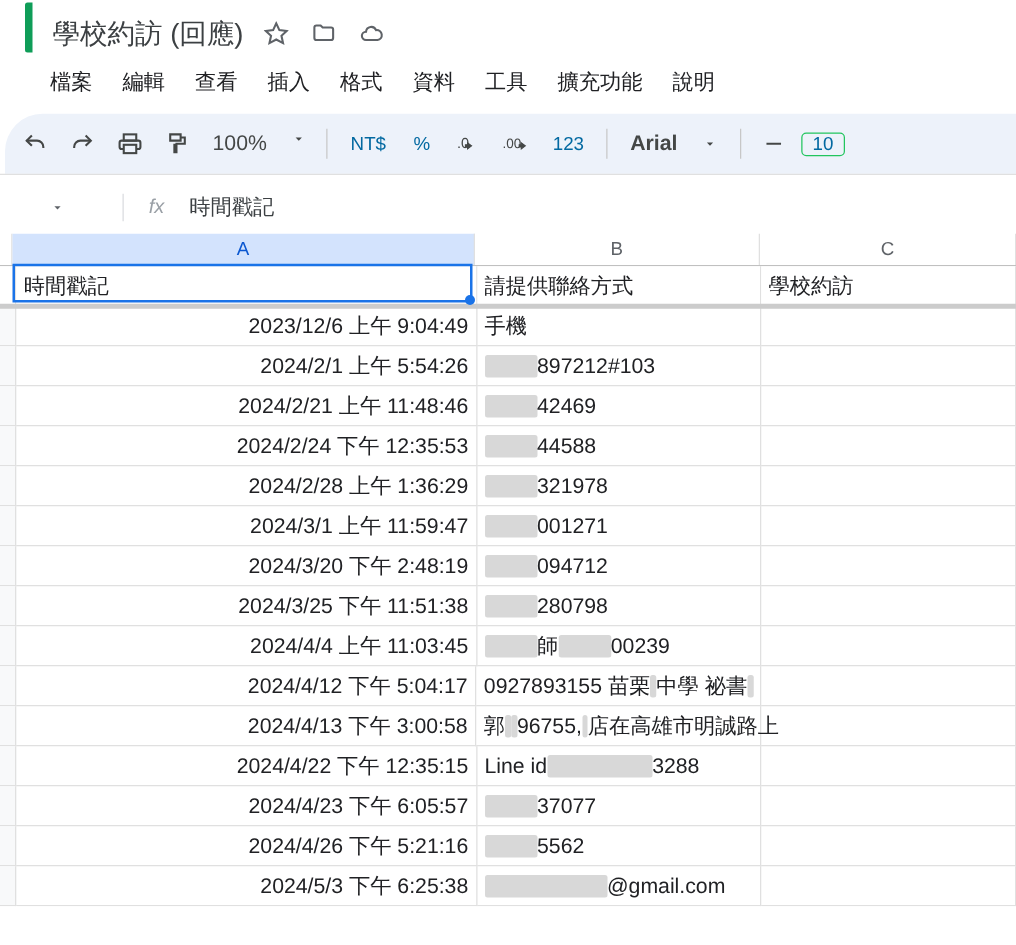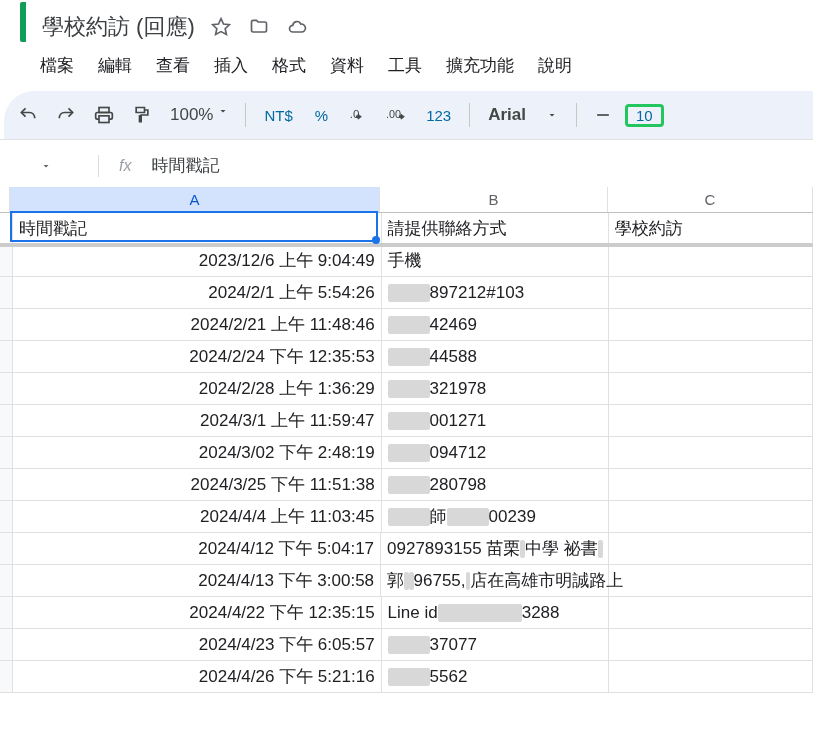--- a/index.html
+++ b/index.html
@@ -12,21 +12,21 @@
     .title-icons { display: flex; gap: 18px; align-items: center; }
     .title-icon { width: 20px; height: 20px; display: flex; align-items: center; justify-content: center; color: #5f6368; cursor: pointer; }
     .title-icon svg { width: 20px; height: 20px; }
     
     .menu-bar { display: flex; gap: 4px; padding: 4px 18px 10px 22px; }
     .menu-item { padding: 4px 10px; font-size: 17px; color: #202124; cursor: pointer; border-radius: 4px; }
     
     .toolbar { display: flex; align-items: center; gap: 6px; padding: 8px 8px; background: #edf2fa; border-radius: 30px 0 0 0; margin-left: 4px; }
     .tb-btn { width: 32px; height: 32px; display: flex; align-items: center; justify-content: center; cursor: pointer; border-radius: 4px; color: #444746; }
     .tb-btn svg { width: 20px; height: 20px; }
-    .zoom { display: flex; align-items: flex-start; gap: 4px; padding: 0 6px; font-size: 17px; color: #444746; cursor: pointer; }
+    .zoom { display: flex; align-items: flex-start; gap: 20px; padding: 0 6px; font-size: 17px; color: #444746; cursor: pointer; }
     .sep { width: 1px; height: 24px; background: #c7c7c7; margin: 0 4px; }
     .tb-text { padding: 0 8px; font-size: 15px; color: #0369a1; cursor: pointer; }
     .font-sel { display: flex; align-items: center; gap: 20px; padding: 0 8px; font-size: 17px; color: #444746; cursor: pointer; font-weight: bold; }
     
     .name-box-row { display: flex; align-items: center; padding: 14px 0 10px 40px; gap: 14px; border-top: 1px solid #e0e0e0; }
     .name-box { display: flex; align-items: center; gap: 6px; min-width: 44px;}
     .fx-sep { width: 1px; height: 22px; background: #dadce0; }
     .fx-label { font-style: italic; color: #9aa0a6; font-size: 16px; padding: 0 6px; }
     .formula-val { font-size: 17px; color: #3c4043; }
     
@@ -148,21 +148,21 @@
       <svg width="12" height="12" viewBox="0 0 24 24" fill="currentColor">
         <path d="M7 10l5 5 5-5z"></path>
       </svg>
     </span>
   <div class="sep"></div>
   <span class="tb-btn">
       <svg viewBox="0 0 24 24" fill="none" stroke="currentColor" stroke-width="2">
         <path d="M5 12h14"></path>
       </svg>
     </span>
-  <span class="tb-text" style="border:3px solid #22c55e; border-radius:4px; min-width:28px; text-align:center;">10</span>
+  <span class="tb-text" style="border:1px solid #22c55e; border-radius:4px; min-width:28px; text-align:center;">10</span>
 </div>
 
 <div class="name-box-row">
   <span class="name-box">
       <svg width="12" height="12" viewBox="0 0 24 24" fill="#5f6368">
         <path d="M7 10l5 5 5-5z"></path>
       </svg>
     </span>
   <div class="fx-sep"></div>
   <span class="fx-label">fx</span>
@@ -217,21 +217,21 @@
         <div class="cell c"></div>
       </div>
       <div class="row">
         <div class="cell rnum"></div>
         <div class="cell a">2024/3/1 上午 11:59:47</div>
         <div class="cell b overflow"><span class="blur" style="width: 42px;">&nbsp;</span>001271</div>
         <div class="cell c"></div>
       </div>
       <div class="row">
         <div class="cell rnum"></div>
-        <div class="cell a">2024/3/02 下午 2:48:19</div>
+        <div class="cell a">2024/3/20 下午 2:48:19</div>
         <div class="cell b overflow"><span class="blur" style="width: 42px;">&nbsp;</span>094712</div>
         <div class="cell c"></div>
       </div>
       <div class="row">
         <div class="cell rnum"></div>
         <div class="cell a">2024/3/25 下午 11:51:38</div>
         <div class="cell b overflow"><span class="blur" style="width: 42px;">&nbsp;</span>280798</div>
         <div class="cell c"></div>
       </div>
       <div class="row">
@@ -263,18 +263,24 @@
         <div class="cell a">2024/4/23 下午 6:05:57</div>
         <div class="cell b overflow"><span class="blur" style="width: 42px;">&nbsp;</span> 37077</div>
         <div class="cell c"></div>
       </div>
       <div class="row">
         <div class="cell rnum"></div>
         <div class="cell a">2024/4/26 下午 5:21:16</div>
         <div class="cell b overflow"><span class="blur" style="width: 42px;">&nbsp;</span>5562</div>
         <div class="cell c"></div>
       </div>
+      <div class="row">
+        <div class="cell rnum"></div>
+        <div class="cell a">2024/5/3 下午 6:25:38</div>
+        <div class="cell b overflow"><span class="blur" style="width: 98px;">&nbsp;</span>@gmail.com</div>
+        <div class="cell c"></div>
+      </div>
     </div>
 
   <div class="active-cell" style="top:24px; left:10px; width:368px; height:31px;">
     <div class="active-handle"></div>
   </div>
 </div>
 
 </body></html>

